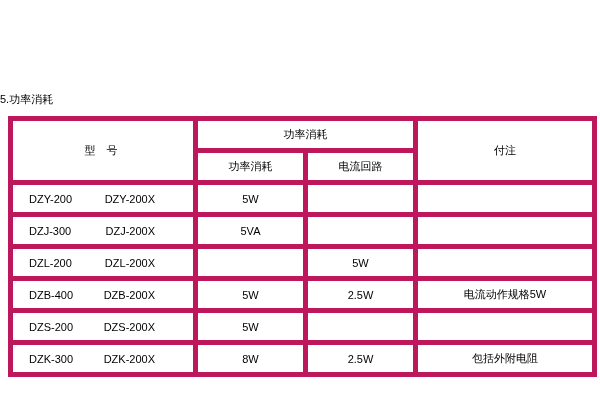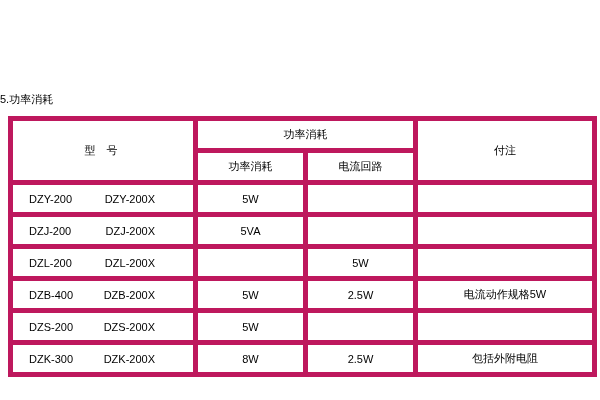--- a/index.html
+++ b/index.html
@@ -108,21 +108,21 @@
             </div>
           </td>
           <td>5W</td>
           <td></td>
           <td></td>
         </tr>
 
         <tr>
           <td class="model-cell">
             <div class="model-inner">
-              <span class="model-a">DZJ-200</span>
+              <span class="model-a">DZJ-300</span>
               <span class="model-b">DZJ-200X</span>
             </div>
           </td>
           <td>5VA</td>
           <td></td>
           <td></td>
         </tr>
 
         <tr>
           <td class="model-cell">

